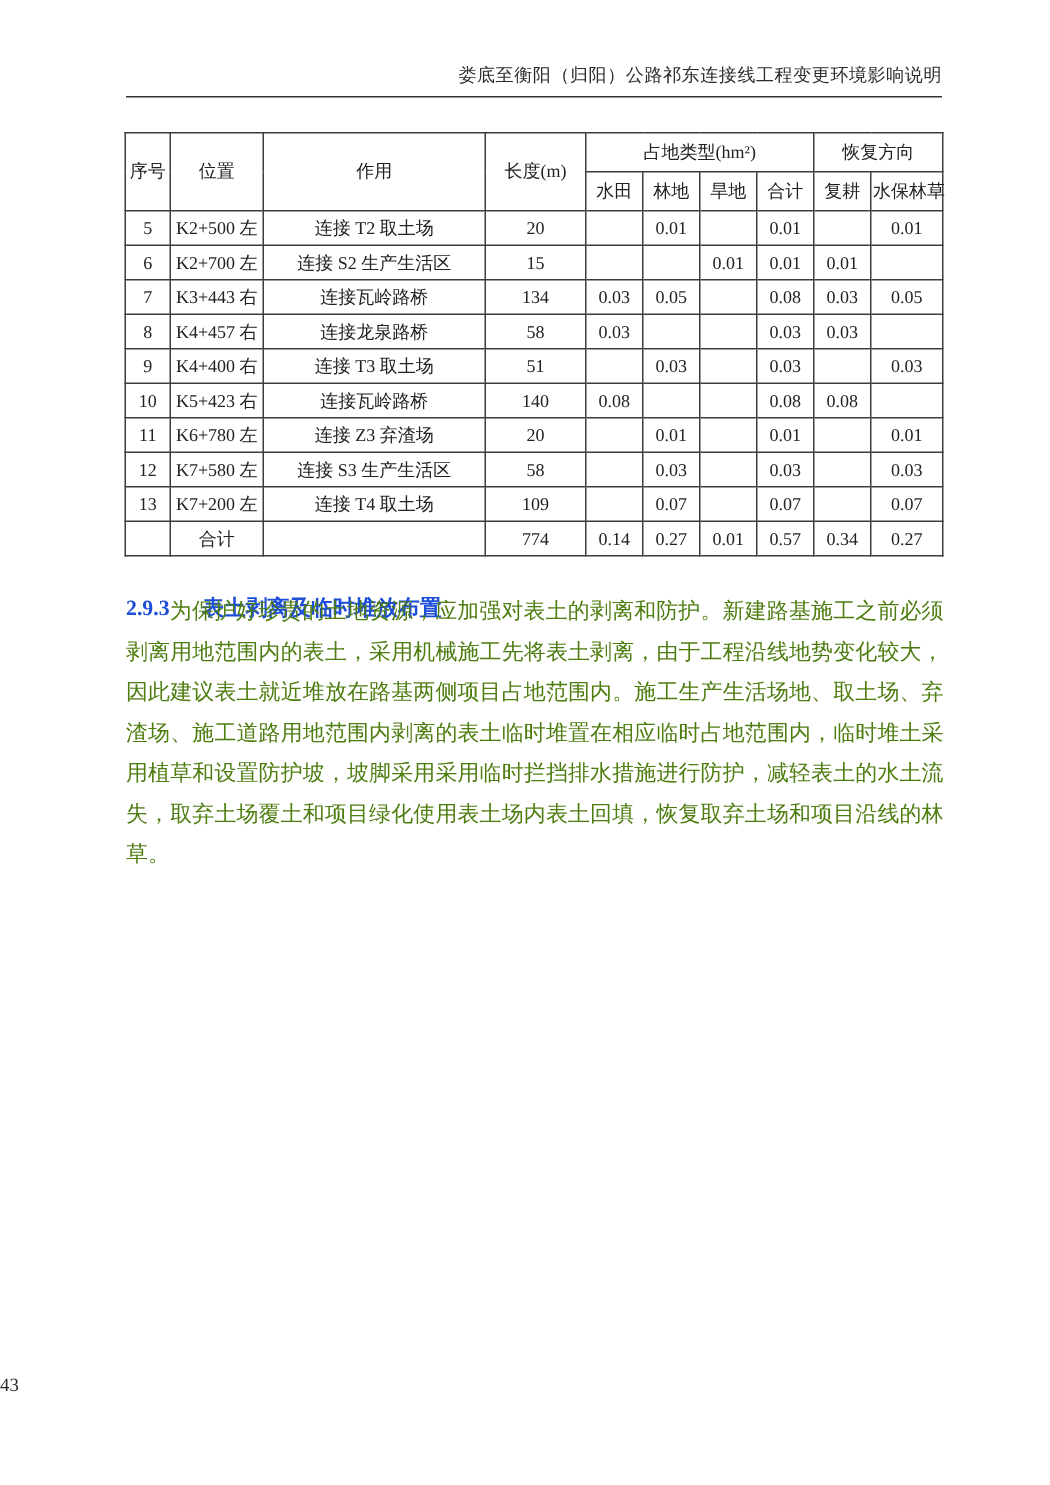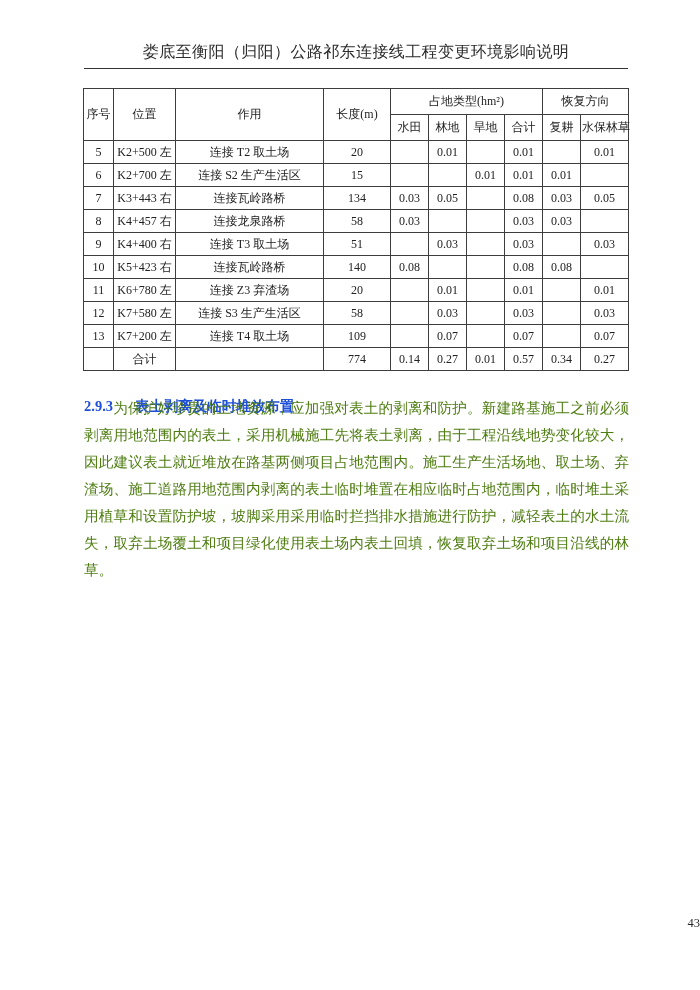--- a/index.html
+++ b/index.html
@@ -15,22 +15,22 @@
     color: #1f1f1f;
     overflow: hidden;
   }
 
   
   .page-header {
     position: absolute;
     top: 42px;
     left: 84px;
     width: 544px;
-    text-align: center;
-    font-size: 16px;
+    text-align: right;
+    font-size: 12px;
     letter-spacing: 0.4px;
     color: #2b2b2b;
     padding-bottom: 5px;
     border-bottom: 1.5px solid #333333;
   }
 
   
   .doc-table {
     position: absolute;
     top: 88px;
@@ -80,21 +80,21 @@
     margin: 0;
     text-indent: 2em;
   }
 
   
   .page-number {
     position: absolute;
     top: 916px;
     left: 0;
     width: 100%;
-    text-align: right;
+    text-align: left;
     font-size: 12.5px;
     color: #2b2b2b;
   }
 </style>
 </head>
 <body>
 
 <div class="page-header">
   <span>娄底至衡阳（归阳）公路祁东连接线工程变更环境影响说明</span>
 </div>

